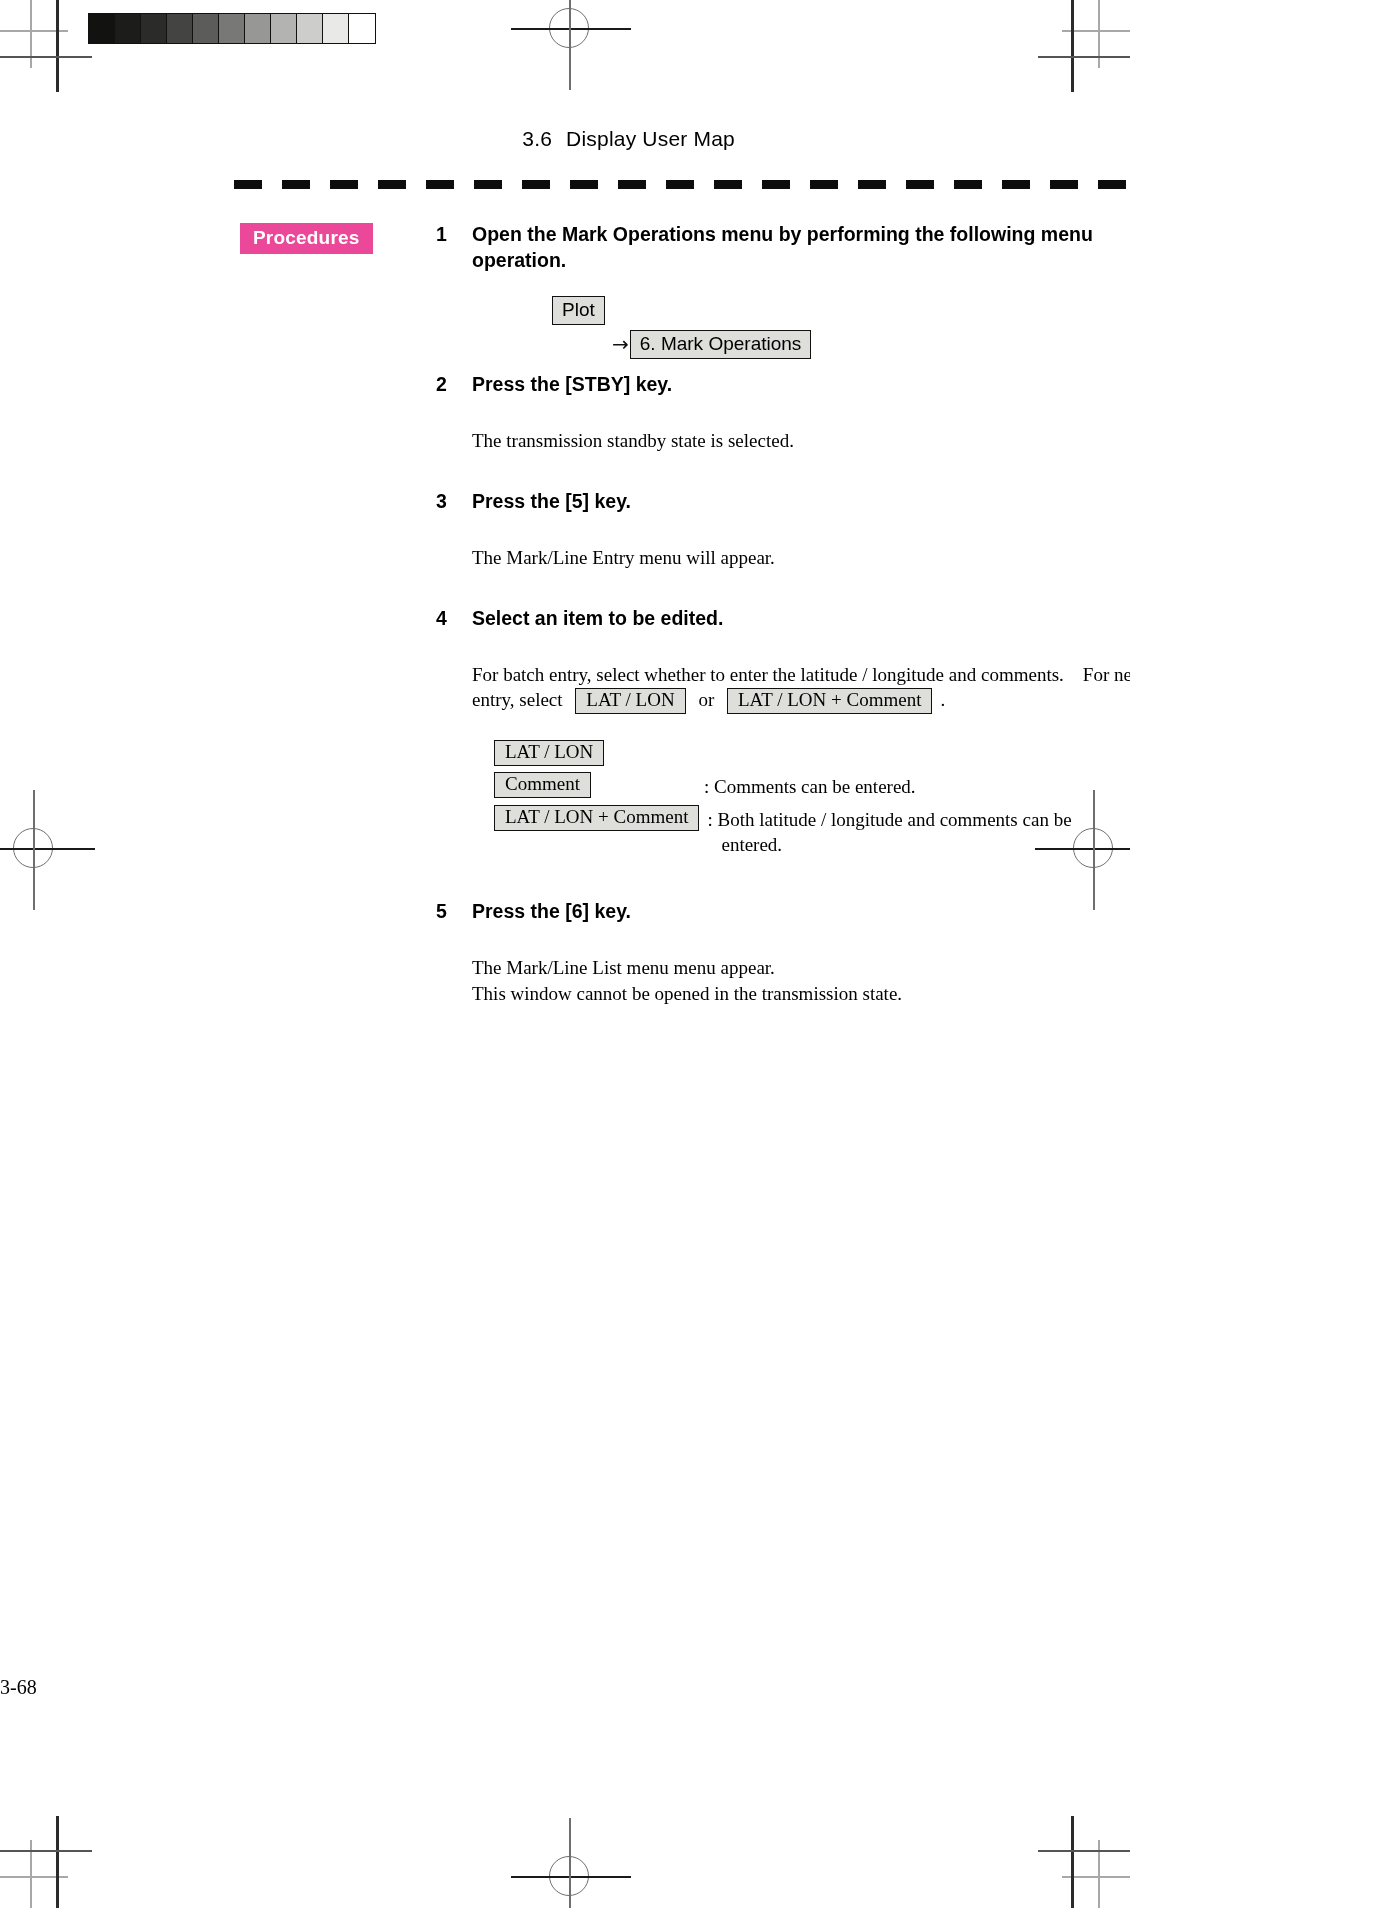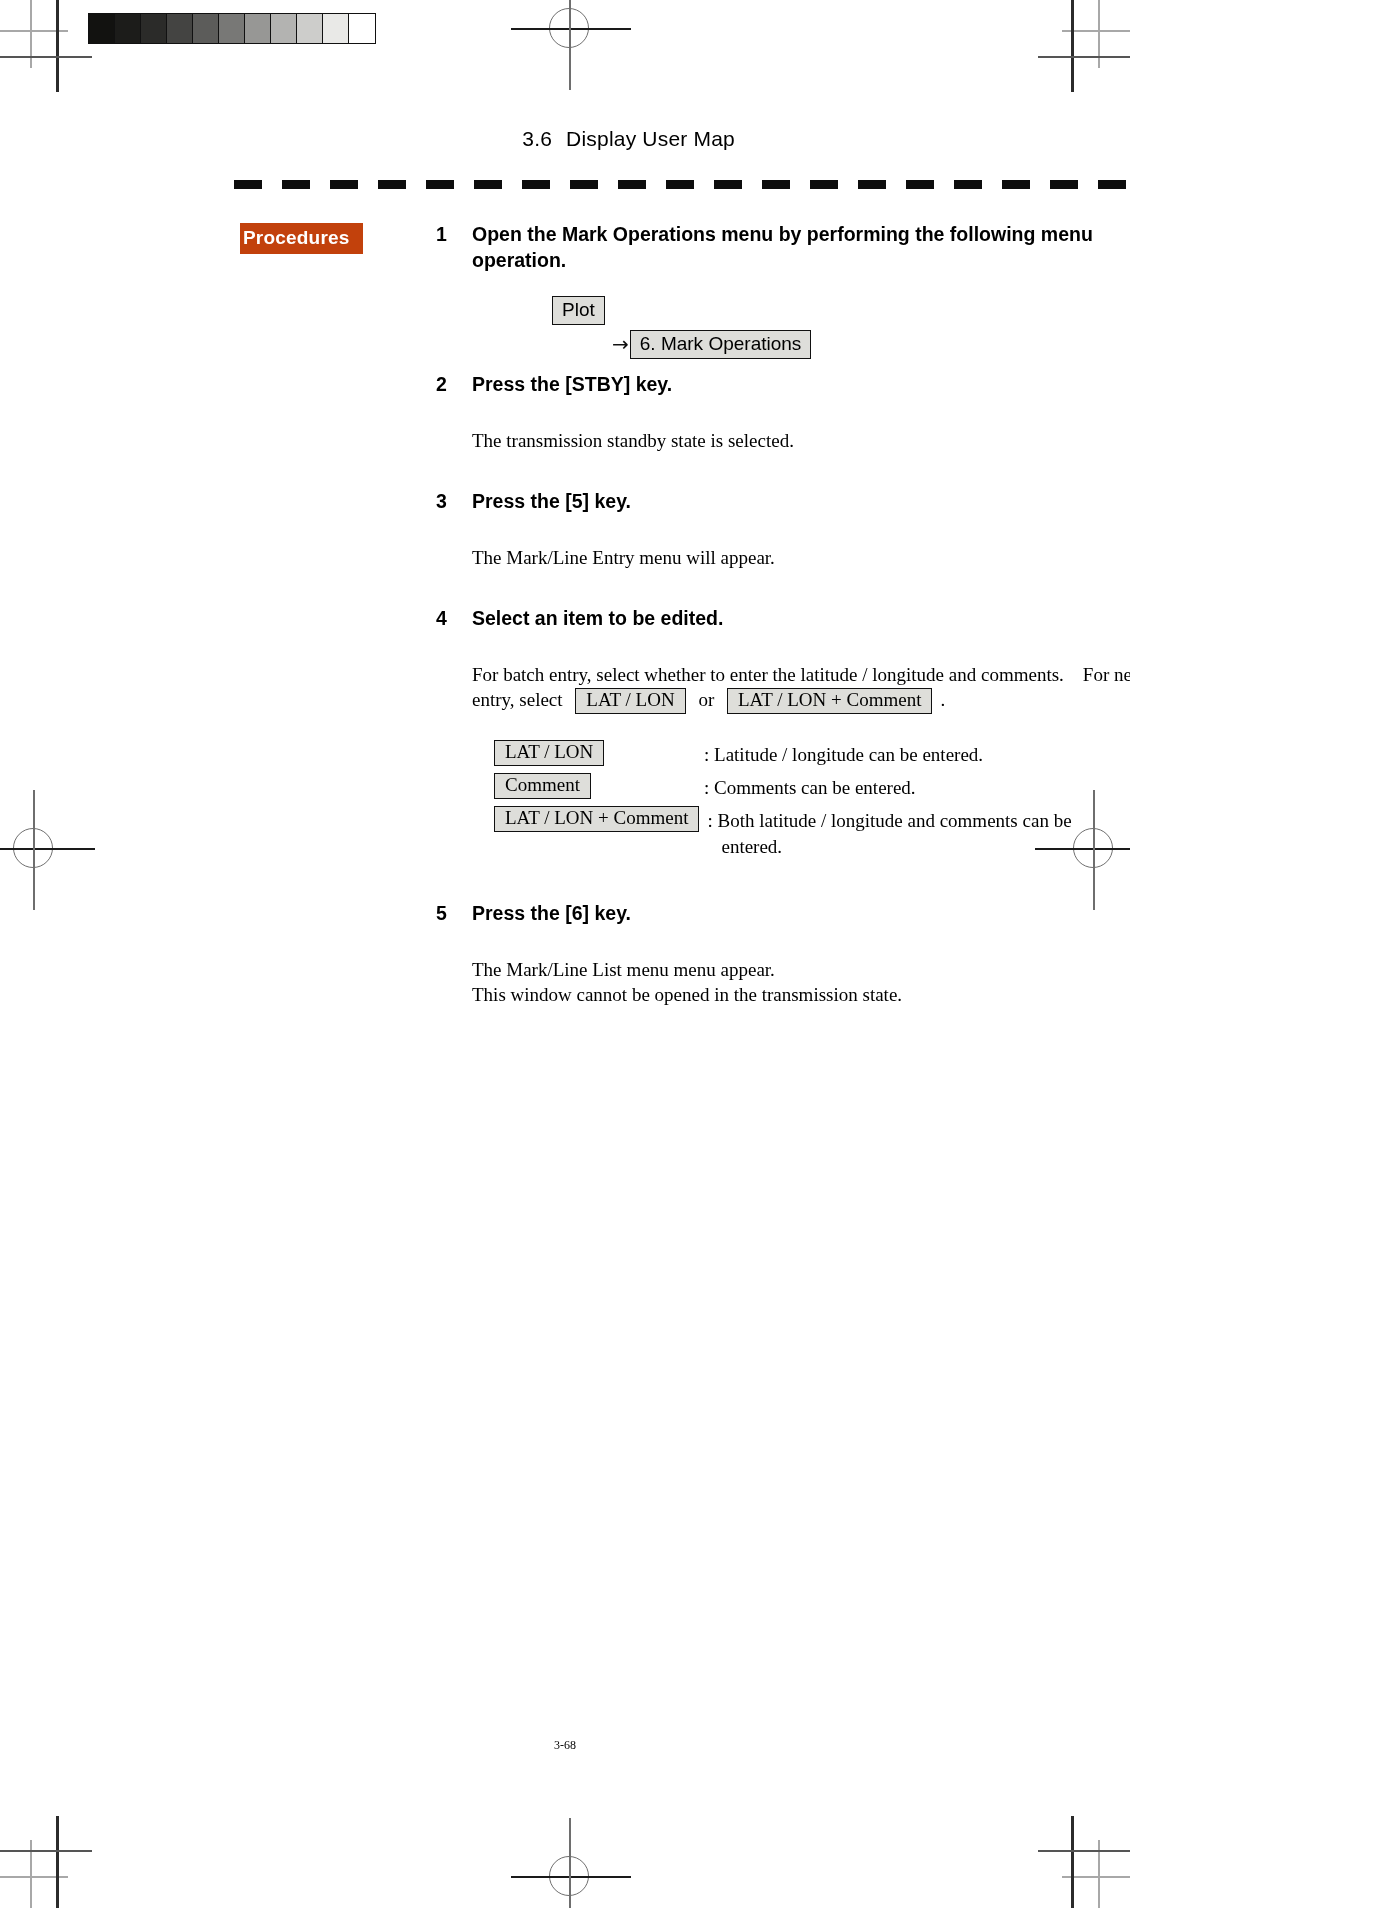--- a/index.html
+++ b/index.html
@@ -157,26 +157,26 @@
     display: flex;
     align-items: center;
     justify-content: center;
     line-height: 1;
   }
 
   .procedures-badge {
     position: absolute;
     left: 240px;
     top: 223px;
-    background: #c2410c;
+    background: #ec4899;
     color: #ffffff;
     font-family: "Liberation Sans", sans-serif;
     font-weight: bold;
     font-size: 19px;
-    padding: 4px 13px 5px 3px;
+    padding: 4px 13px 5px 13px;
     letter-spacing: 0.2px;
   }
 
   .steps {
     position: absolute;
     left: 436px;
     top: 222px;
     width: 740px;
   }
 
@@ -285,24 +285,23 @@
     padding-left: 14px;
   }
   .gap-md { height: 30px; }
   .gap-lg { height: 36px; }
 
   
   .page-number {
     position: absolute;
     left: 0;
     right: 0;
-    top: 1738px;
-    text-align: center;
+    top: 1676px;
     font-family: "Liberation Serif", serif;
-    font-size: 12px;
+    font-size: 20px;
   }
 </style>
 </head>
 <body>
 
 <div class="page">
 
   <div class="corner tl" style="left:0;top:0;">
     <i class="o-v"></i>
       <i class="o-h"></i>
@@ -426,21 +425,20 @@
         <span class="keybox">LAT / LON</span>
         <span>or</span>
         <span class="keybox">LAT / LON + Comment</span><span>.</span>
       </div>
 
       <div class="opt-list">
         <div class="opt-row">
           <span class="opt-term">
             <span class="keybox">LAT / LON</span>
           </span>
-          <span class="opt-desc">: Latitude / longitude can be entered.</span>
         </div>
         <div class="opt-row">
           <span class="opt-term">
             <span class="keybox">Comment</span>
           </span>
           <span class="opt-desc">: Comments can be entered.</span>
         </div>
         <div class="opt-row">
           <span class="opt-term">
             <span class="keybox">LAT / LON + Comment</span>

